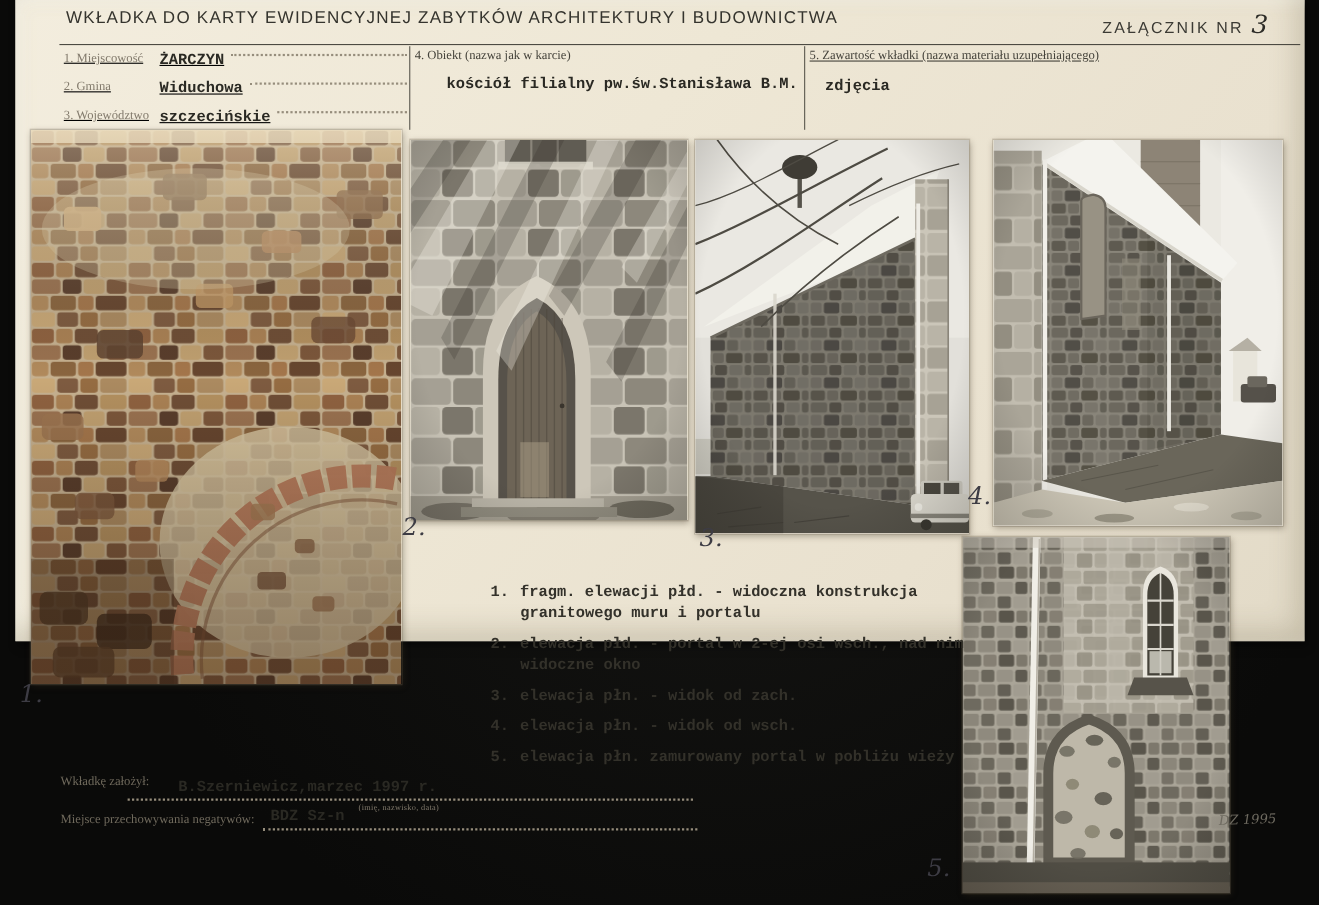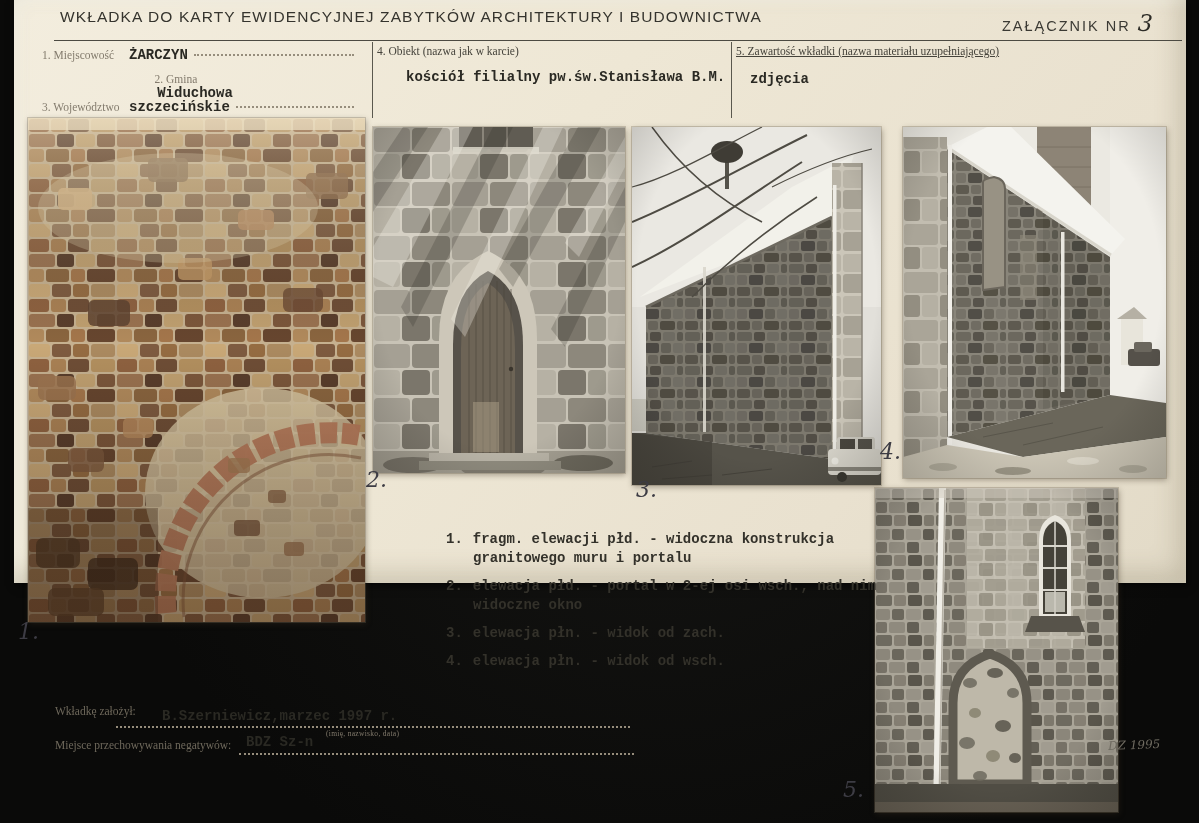--- a/index.html
+++ b/index.html
@@ -7,25 +7,25 @@
   .card{position:absolute;left:14px;top:0;width:1172px;height:583px;
         background:linear-gradient(130deg,#f3edde 0%,#eee7d5 40%,#e9e1cf 75%,#e2dac7 100%);
         box-shadow:inset -8px -10px 24px rgba(95,85,60,.22), inset 5px 3px 12px rgba(255,255,248,.5), 2px 3px 8px rgba(0,0,0,.6);}
   .title{position:absolute;left:46px;top:8px;font-size:15.5px;letter-spacing:1.1px;color:#35342e;white-space:nowrap;}
   .attachment{position:absolute;left:988px;top:10px;display:flex;align-items:baseline;gap:7px;justify-content:center;}
   .attachment .lab{font-size:14.5px;letter-spacing:2px;color:#3b3a34;}
   .attachment .num{font-family:"DejaVu Serif",serif;font-style:italic;font-size:23px;color:#2d2c27;transform:rotate(4deg);}
   .rule{position:absolute;left:40px;top:40px;width:1128px;border-top:1.8px solid #4c4a42;}
   .vline{position:absolute;top:42px;height:76px;border-left:1.4px solid #5a584e;}
   .v1{left:358px;} .v2{left:717px;}
-  .frow{position:absolute;left:28px;width:312px;display:flex;align-items:center;}
+  .frow{position:absolute;left:44px;width:312px;display:flex;align-items:flex-start;text-decoration:underline;}
   .frow .lbl{font-family:"Liberation Serif",serif;font-size:11.5px;color:#837b6d;width:87px;white-space:nowrap;}
   .frow .val{font-family:"Liberation Mono",monospace;font-size:14px;font-weight:bold;color:#2a2923;white-space:nowrap;padding-right:6px;}
   .frow .lead{flex:1;border-bottom:2px dotted #968d7c;height:2px;margin-bottom:2px;}
-  .fr1{top:47px;} .fr2{top:73px;flex-direction:column;} .fr3{top:99px;}
+  .fr1{top:47px;} .fr2{top:73px;} .fr3{top:99px;}
   .cell-label{position:absolute;font-family:"Liberation Serif",serif;font-size:11.5px;color:#45433b;white-space:nowrap;}
   .c4l{left:363px;top:45px;} .c5l{left:722px;top:45px;text-decoration:underline;}
   .cell-value{position:absolute;font-family:"Liberation Mono",monospace;font-size:14px;font-weight:bold;color:#2a2923;white-space:nowrap;}
   .c4v{left:392px;top:69px;} .c5v{left:736px;top:71px;}
   .caps{position:absolute;left:384px;top:530px;width:478px;font-family:"Liberation Mono",monospace;font-size:14px;font-weight:bold;color:#33312a;margin-left:48px;}
   .cap{padding-left:27px;text-indent:-27px;line-height:19px;margin-bottom:9px;}
   .cap .cnum{margin-right:10px;}
   .photo{position:absolute;overflow:hidden;box-shadow:0 0 0 1px rgba(115,105,85,.3), 1px 2px 6px rgba(55,45,30,.4);}
   .photo svg{display:block;}
   .photo1{left:14px;top:118px;width:337px;height:504px;}
@@ -410,20 +410,21 @@
     <div class="handnum n3">3.</div>
     <div class="handnum n4">4.</div>
     <div class="handnum n5">5.</div>
     <div class="dznote">DZ 1995</div>
 
     <div class="caps">
       <div class="cap"><span class="cnum">1.</span><span>fragm. elewacji płd. - widoczna konstrukcja granitowego muru i portalu</span></div>
       <div class="cap"><span class="cnum">2.</span><span>elewacja płd. - portal w 2-ej osi wsch., nad nim widoczne okno</span></div>
       <div class="cap"><span class="cnum">3.</span><span>elewacja płn. - widok od zach.</span></div>
       <div class="cap"><span class="cnum">4.</span><span>elewacja płn. - widok od wsch.</span></div>
+      <div class="cap"><span class="cnum">5.</span><span>elewacja płn. zamurowany portal w pobliżu wieży</span></div>
     </div>
 
     <div class="flabel fa">Wkładkę założył:</div>
     <div class="fvalue fav">B.Szerniewicz,marzec 1997 r.</div>
     <div class="fline fla"></div>
     <div class="fsub">(imię, nazwisko, data)</div>
     <div class="flabel fb">Miejsce przechowywania negatywów:</div>
     <div class="fvalue fbv">BDZ Sz-n</div>
     <div class="fline flb"></div>
 

